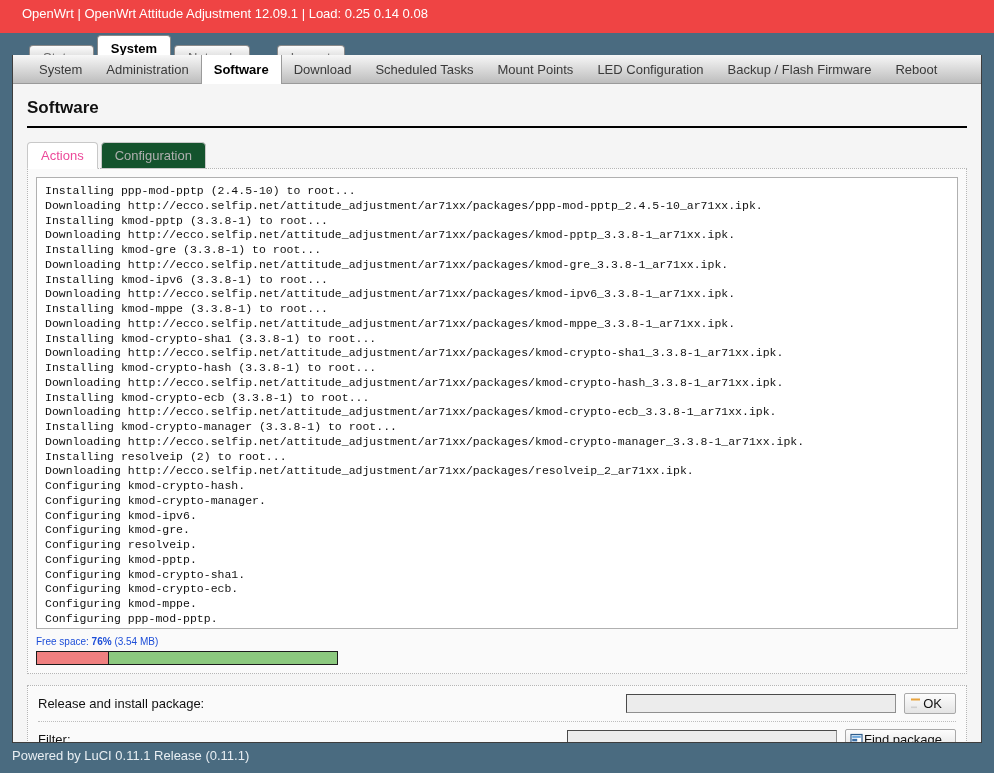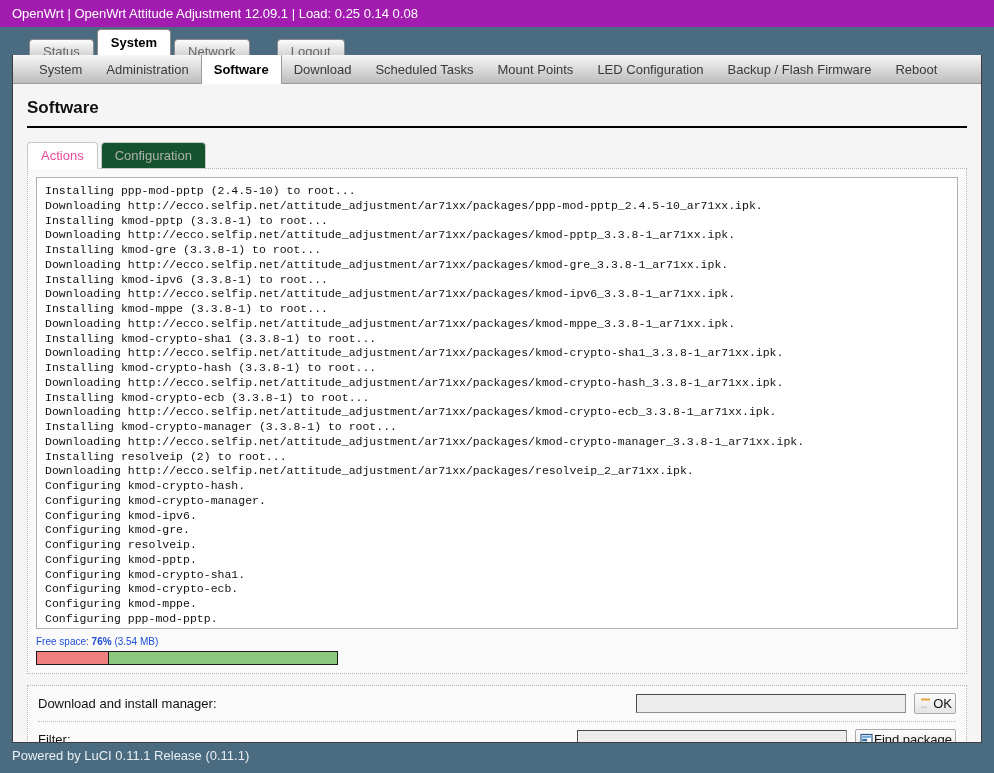--- a/index.html
+++ b/index.html
@@ -6,26 +6,26 @@
   html, body {
     margin: 0; padding: 0;
     width: 994px; height: 773px;
     background: #4a6b80;
     font-family: "Liberation Sans", sans-serif;
     overflow: hidden;
   }
 
   
   #header {
-    height: 27px;
-    background: #a21caf;
+    height: 33px;
+    background: #ef4444;
     color: #fff;
     font-size: 13px;
     line-height: 27px;
-    padding-left: 12px;
+    padding-left: 22px;
     white-space: nowrap;
   }
 
   
   #mainnav {
     height: 28px;
     padding-left: 29px;
     position: relative;
     white-space: nowrap;
     font-size: 0;
@@ -211,21 +211,21 @@
   }
   .fbtn {
     margin-left: 8px;
     height: 21px;
     background: linear-gradient(to bottom,#fdfdfd 0%, #e4e4e4 100%);
     border: 1px solid #a9a9a9;
     border-radius: 2px;
     font-size: 13px;
     font-family: "Liberation Sans", sans-serif;
     color: #111;
-    padding: 0 3px 0 4px;
+    padding: 0 13px 0 4px;
     display: inline-flex;
     align-items: center;
     cursor: pointer;
     white-space: nowrap;
   }
   .bicon { width: 14px; height: 13px; display: block; flex: 0 0 auto; }
 
   
   #footer {
     position: absolute;
@@ -299,21 +299,21 @@
         <div id="fs-bar" style="background: rgb(140, 201, 127);">
           <div id="fs-used" style="width: 24%; background: rgb(240, 128, 128);"></div>
         </div>
       </div>
 
     </div>
 
     <div id="formpanel">
 
       <div class="frow">
-        <span class="flabel">Download and install manager:</span>
+        <span class="flabel">Release and install package:</span>
         <span class="fspacer"></span>
         <input class="finput" type="text" value="" style="">
         <button class="fbtn">
           <span class="bicon">
             <svg width="14" height="13" viewBox="0 0 14 13">
               <rect x="2" y="1.5" width="9" height="2" fill="#e8a33d"></rect>
               <rect x="2" y="9.5" width="6" height="1.6" fill="#cfcfcf"></rect>
             </svg>
           </span>
           <span>OK</span>

